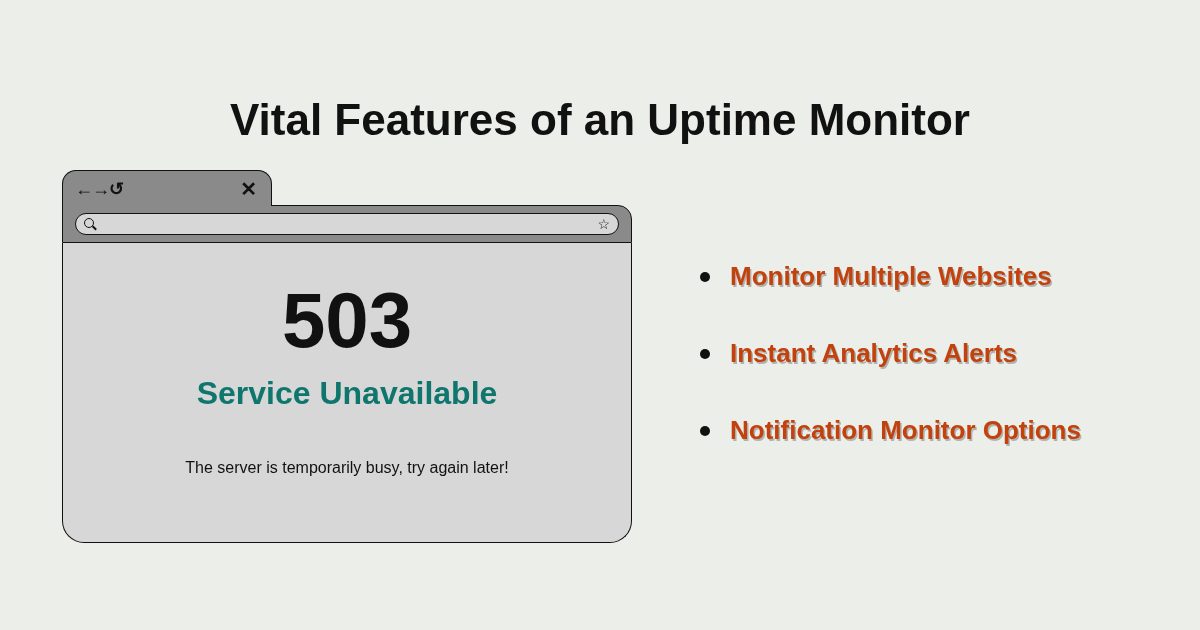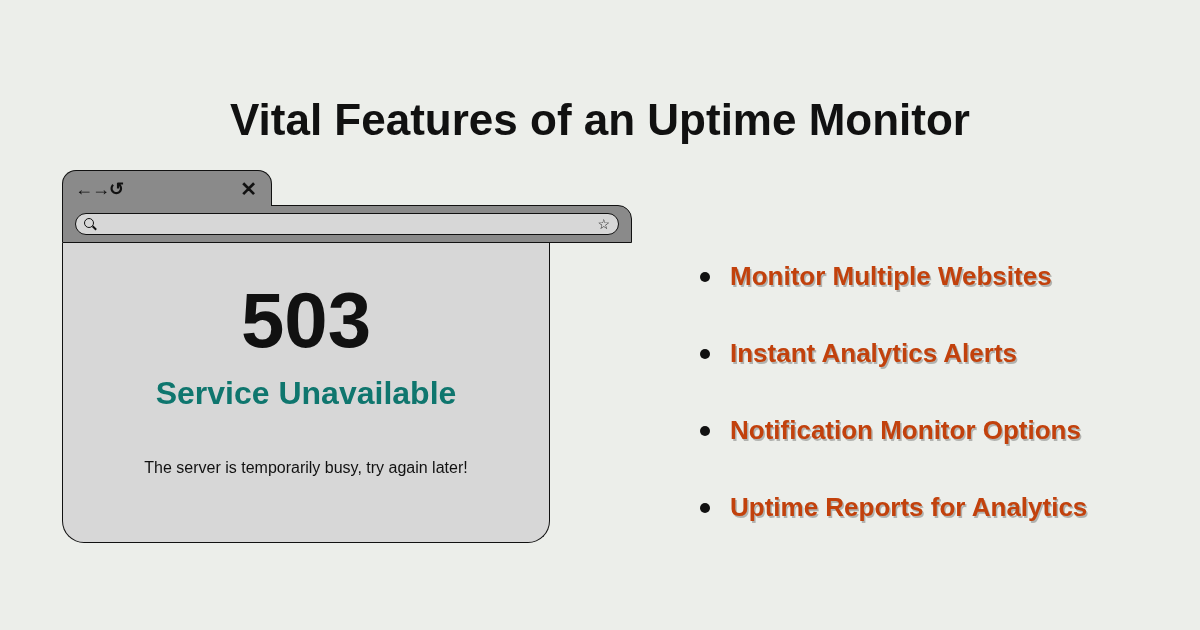--- a/index.html
+++ b/index.html
@@ -103,21 +103,21 @@
     width: 5px; height: 1.8px;
     background: #111;
     transform: rotate(45deg);
   }
   .star-icon {
     font-size: 14px;
     color: #111;
     line-height: 1;
   }
   .page {
-    width: 488px;
+    width: 570px;
     height: 300px;
     background: #d7d7d7;
     border: 1.5px solid #111;
     border-top: none;
     border-radius: 0 0 22px 22px;
     display: flex;
     flex-direction: column;
     align-items: center;
     padding-top: 38px;
   }
@@ -188,16 +188,15 @@
       <div class="code">503</div>
       <div class="status">Service Unavailable</div>
       <div class="msg">The server is temporarily busy, try again later!</div>
     </div>
   </div>
 
   <ul class="features">
     <li>Monitor Multiple Websites</li>
     <li>Instant Analytics Alerts</li>
     <li>Notification Monitor Options</li>
-    <li>Uptime Reports for Analytics</li>
   </ul>
 
 </div>
 
 </body></html>

